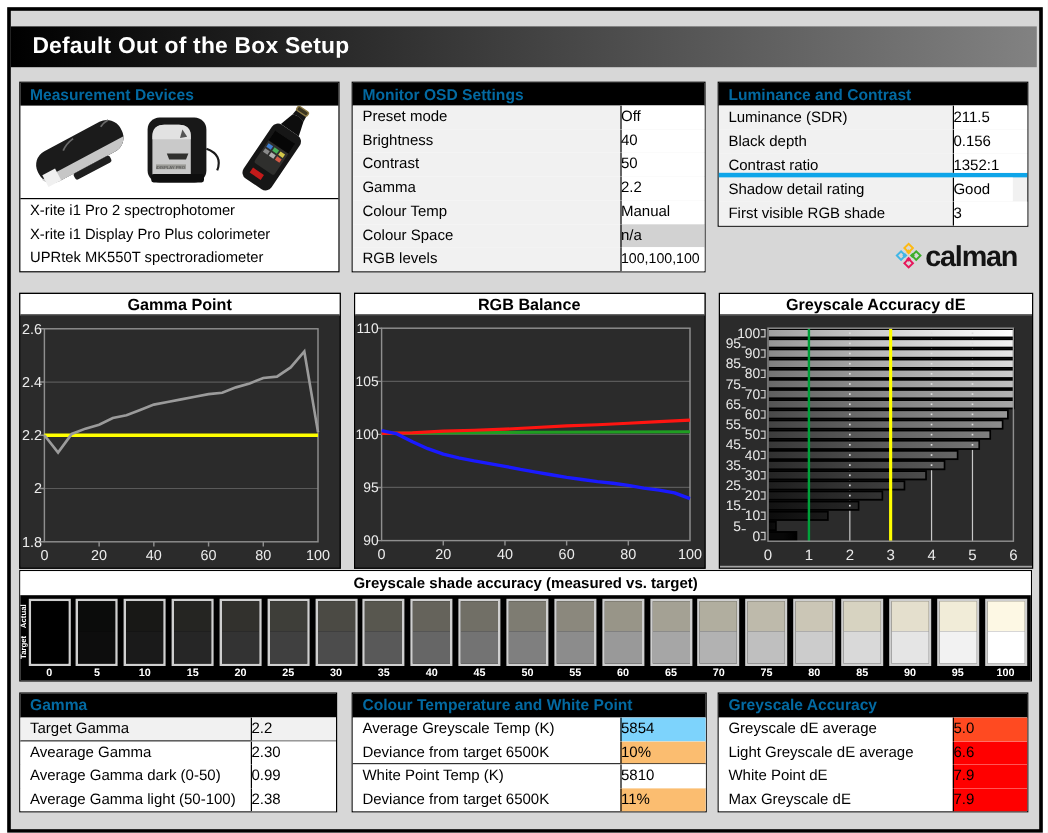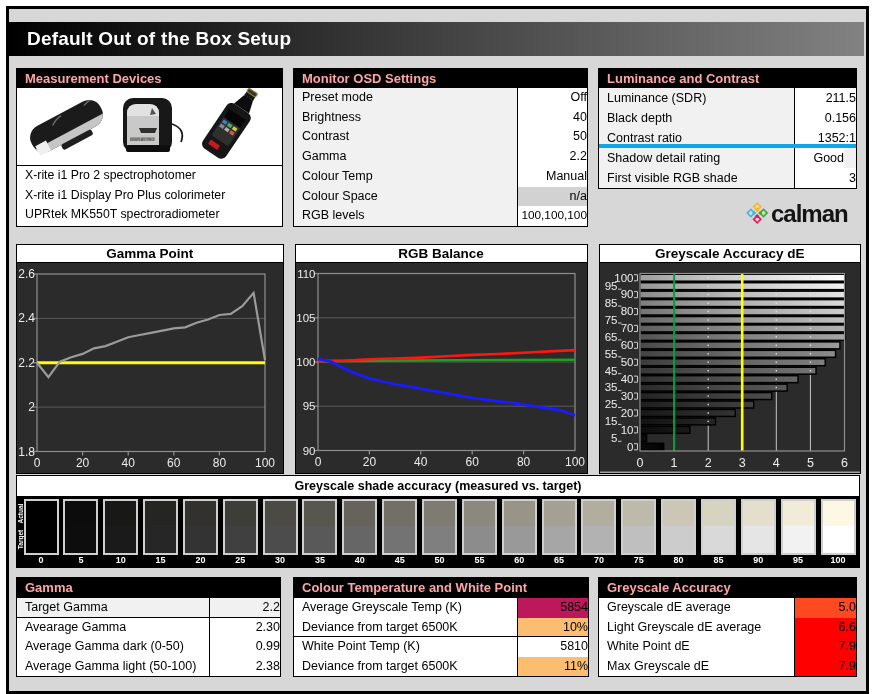--- a/index.html
+++ b/index.html
@@ -1,23 +1,23 @@
 <!DOCTYPE html>
 <html><head><meta charset="utf-8"><title>Report</title><style>
 
 *{margin:0;padding:0;box-sizing:border-box}
 html,body{width:873px;height:694px;background:#fff;font-family:"Liberation Sans",sans-serif;position:relative;overflow:hidden}
 .abs{position:absolute}
 .frame{left:6px;top:6px;width:863px;height:688px;border:3px solid #000;background:#d7d7d7}
 .titlebar{left:9px;top:22px;width:855px;height:34px;background:linear-gradient(90deg,#000 0%,#828282 100%);color:#fff;font-size:19px;font-weight:bold;line-height:33px;padding-left:18px;letter-spacing:0.2px}
 .panel{background:#fff;border:1px solid #000}
-.phead{background:#000;color:#fca5a5;font-weight:bold;font-size:13px;height:19px;line-height:19px;padding-left:8px}
+.phead{background:#000;color:#0369a1;font-weight:bold;font-size:13px;height:19px;line-height:19px;padding-left:8px}
 .row{position:relative;font-size:12.5px;color:#000}
 .lbl{position:absolute;left:8px;top:0;bottom:0}
-.val{position:absolute;top:0;bottom:0;text-align:right;border-left:1px solid #000}
+.val{position:absolute;top:0;bottom:0;text-align:left;border-left:1px solid #000}
 .cell-grey{background:#f1f1f1}
 
 </style></head><body>
 <div class="abs frame"></div>
 <div class="abs titlebar">Default Out of the Box Setup</div>
 <div class="abs panel" style="left:16px;top:68px;width:267px;height:159px">
 <div class="phead">Measurement Devices</div>
 <div style="height:78px;border-bottom:1px solid #000;overflow:hidden">
       <svg width="264" height="78" viewBox="0 0 264 78" style="display:block">
         <g transform="translate(50,39) rotate(-28)">
@@ -611,21 +611,21 @@
     </div>
 <div class="row" style="height:19.50px;line-height:19.50px;background:#fff;">
       <span class="lbl">Average Gamma light (50-100)</span>
       <div class="val" style="left:191.5px;right:0;background:#fff">2.38</div>
     </div>
 </div>
 <div class="abs panel" style="left:293px;top:577px;width:296px;height:100px">
 <div class="phead" style="height:20px;line-height:20px">Colour Temperature and White Point</div>
 <div class="row" style="height:19.50px;line-height:19.50px;background:#fff;">
       <span class="lbl">Average Greyscale Temp (K)</span>
-      <div class="val" style="left:222.5px;right:0;background:#be185d">5854</div>
+      <div class="val" style="left:222.5px;right:0;background:#7dd3fc">5854</div>
     </div>
 <div class="row" style="height:19.50px;line-height:19.50px;background:#fff;border-bottom:1.5px solid #000;">
       <span class="lbl">Deviance from target 6500K</span>
       <div class="val" style="left:222.5px;right:0;background:#fbbd70">10%</div>
     </div>
 <div class="row" style="height:19.50px;line-height:19.50px;background:#fff;">
       <span class="lbl">White Point Temp (K)</span>
       <div class="val" style="left:222.5px;right:0;background:#fff">5810</div>
     </div>
 <div class="row" style="height:19.50px;line-height:19.50px;background:#fff;">

